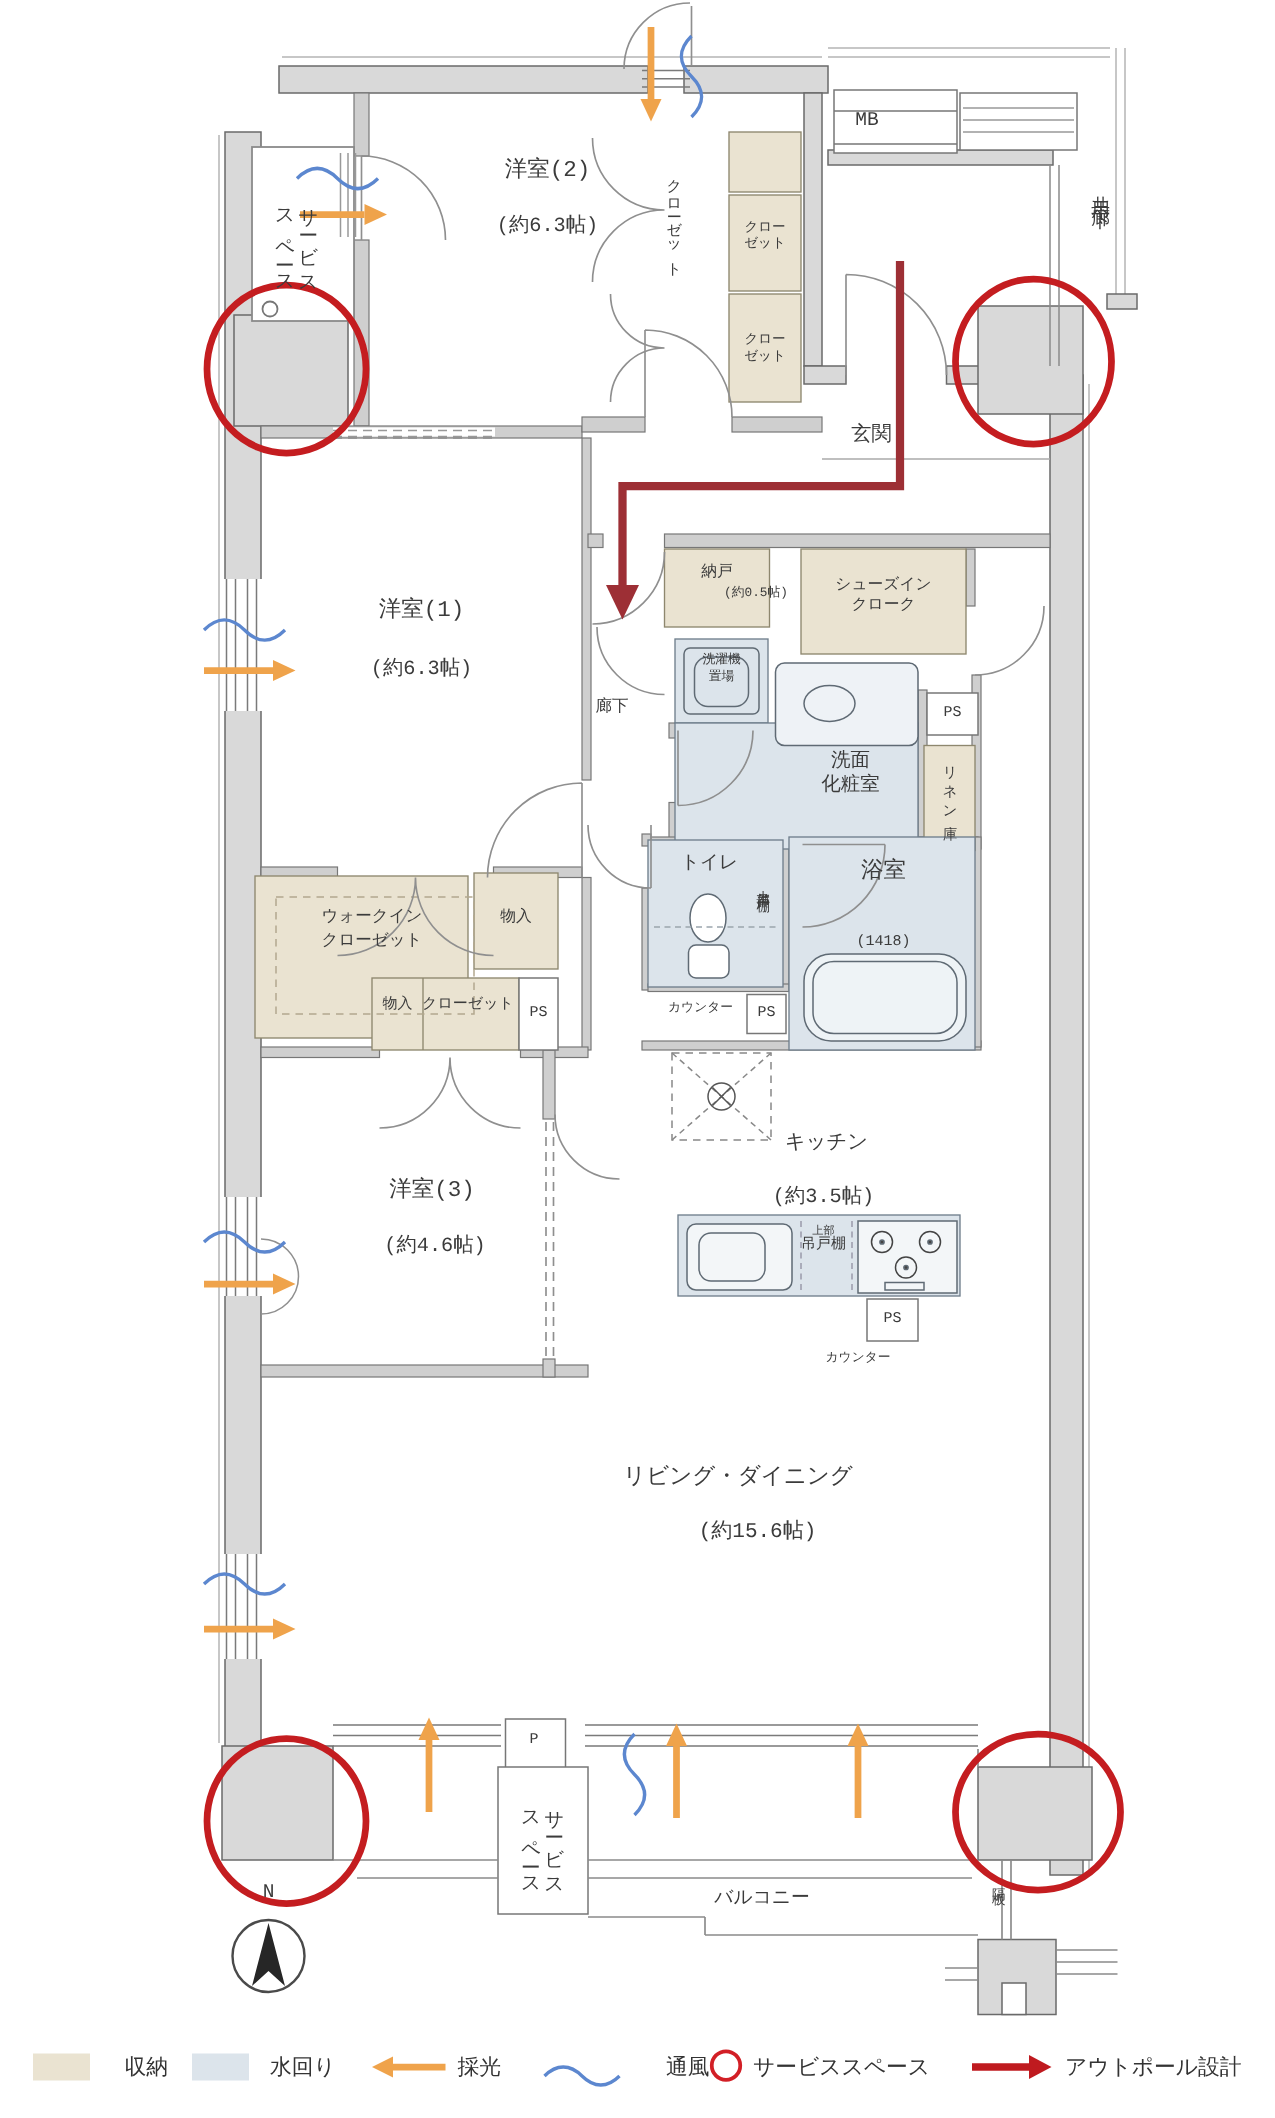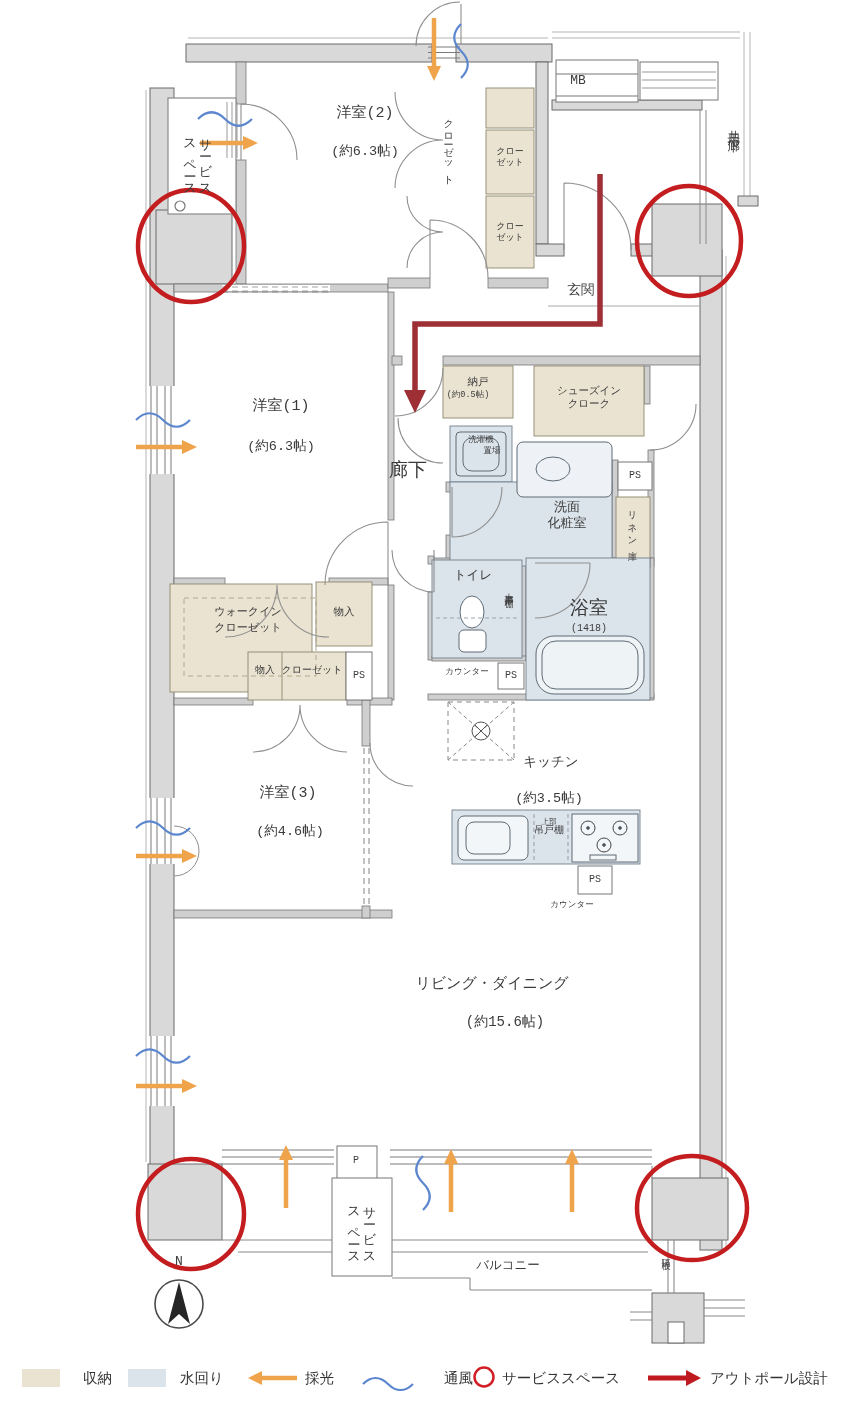--- a/index.html
+++ b/index.html
@@ -261,34 +261,34 @@
 <div class="lbl" style="left:510px;top:152px;font-size:9px">クロー</div>
 <div class="lbl" style="left:510px;top:163px;font-size:9px">ゼット</div>
 <div class="lbl" style="left:510px;top:227px;font-size:9px">クロー</div>
 <div class="lbl" style="left:510px;top:238px;font-size:9px">ゼット</div>
 <div class="lbl" style="left:578px;top:81px;font-size:13px">MB</div>
 <div class="v" style="left:726px;top:120px;height:78px;font-size:12.5px;letter-spacing:4px">共用廊下</div>
 <div class="lbl" style="left:581px;top:291px;font-size:13.5px">玄関</div>
 <div class="v2" style="left:177px;top:130px;width:36px;height:84px">サービススペース</div>
 <div class="lbl" style="left:281px;top:407px;font-size:15px">洋室(1)</div>
 <div class="lbl" style="left:281px;top:447px;font-size:13.5px">(約6.3帖)</div>
-<div class="lbl" style="left:408px;top:472px;font-size:19px">廊下</div>
+<div class="lbl" style="left:408px;top:472px;font-size:11px">廊下</div>
 <div class="lbl" style="left:478px;top:382px;font-size:10.5px">納戸</div>
-<div class="lbl" style="left:468px;top:396px;font-size:8.5px">(約0.5帖)</div>
+<div class="lbl" style="left:504px;top:396px;font-size:8.5px">(約0.5帖)</div>
 <div class="lbl" style="left:589px;top:391px;font-size:10.5px">シューズイン</div>
 <div class="lbl" style="left:589px;top:404px;font-size:10.5px">クローク</div>
 <div class="lbl" style="left:481px;top:441px;font-size:8.5px">洗濯機</div>
-<div class="lbl" style="left:492px;top:452px;font-size:8.5px">置場</div>
+<div class="lbl" style="left:481px;top:452px;font-size:8.5px">置場</div>
 <div class="lbl" style="left:635px;top:476px;font-size:10px">PS</div>
 <div class="lbl" style="left:567px;top:508px;font-size:13px">洗面</div>
 <div class="lbl" style="left:567px;top:524px;font-size:13px">化粧室</div>
 <div class="v" style="left:627px;top:504px;height:58px;font-size:9.5px;letter-spacing:2px">リネン庫</div>
 <div class="lbl" style="left:473px;top:576px;font-size:12.5px">トイレ</div>
 <div class="v" style="left:503px;top:586px;height:56px;font-size:9px;letter-spacing:1.5px">上部吊戸棚</div>
-<div class="lbl" style="left:589px;top:610px;font-size:19px">浴室</div>
+<div class="lbl" style="left:589px;top:581px;font-size:15px">浴室</div>
 <div class="lbl" style="left:589px;top:629px;font-size:10px">(1418)</div>
 <div class="lbl" style="left:467px;top:673px;font-size:8.5px">カウンター</div>
 <div class="lbl" style="left:511px;top:676px;font-size:10px">PS</div>
 <div class="lbl" style="left:248px;top:612px;font-size:11px">ウォークイン</div>
 <div class="lbl" style="left:248px;top:628px;font-size:11px">クローゼット</div>
 <div class="lbl" style="left:344px;top:612px;font-size:10.5px">物入</div>
 <div class="lbl" style="left:265px;top:671px;font-size:10px">物入</div>
 <div class="lbl" style="left:312px;top:671px;font-size:10px">クローゼット</div>
 <div class="lbl" style="left:359px;top:676px;font-size:10px">PS</div>
 <div class="lbl" style="left:288px;top:794px;font-size:15px">洋室(3)</div>

